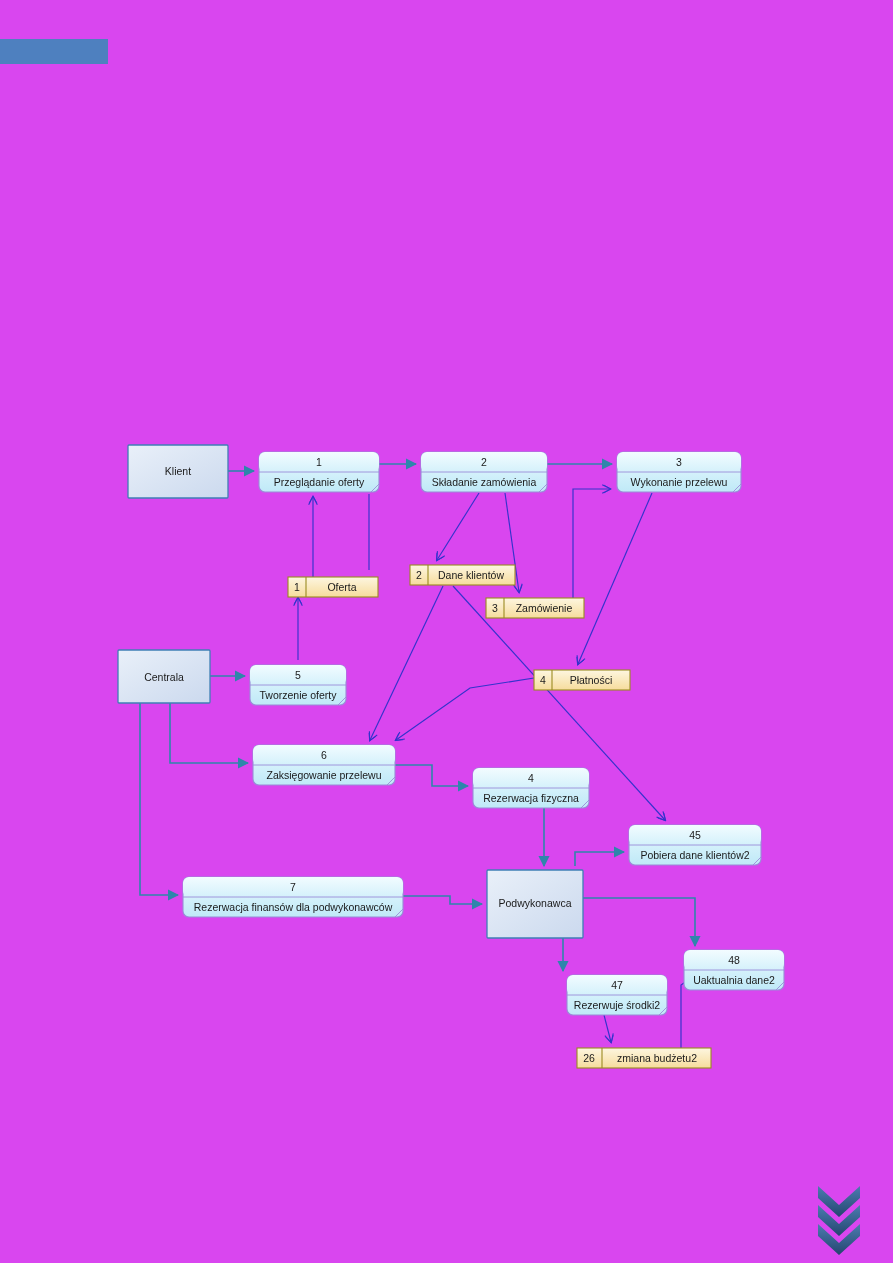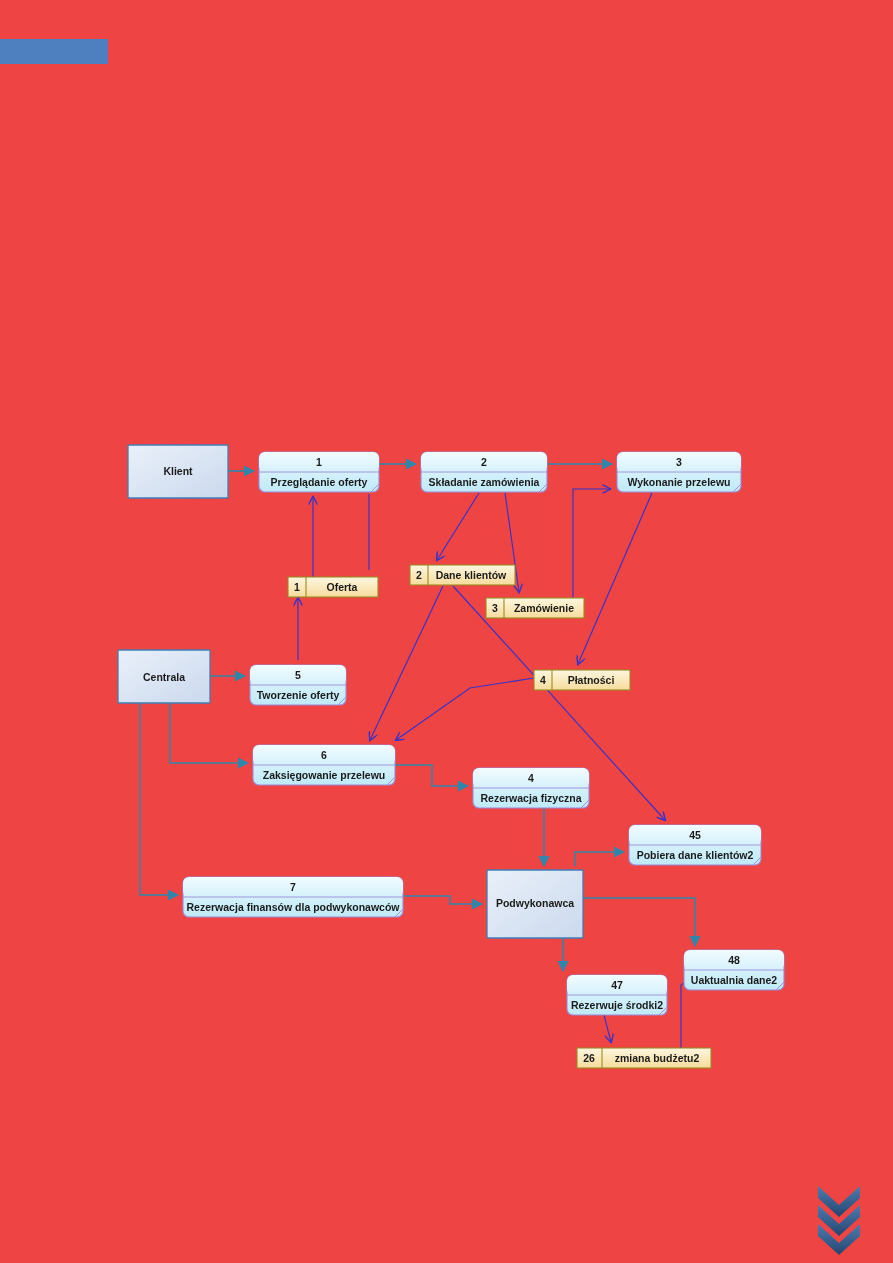--- a/index.html
+++ b/index.html
@@ -12,22 +12,21 @@
     height: 1263px;
     position: relative;
     font-family: "Liberation Sans", sans-serif;
     overflow: hidden;
   }
   #page {
     position: absolute;
     left: 0; top: 0;
     width: 893px;
     height: 1263px;
-    background: #ef4444;
-    font-weight: bold;
+    background: #d946ef;
   }
   #header-bar {
     position: absolute;
     left: 0;
     top: 39px;
     width: 108px;
     height: 25px;
     background: #4e80bf;
   }
   #diagram-wrap {

